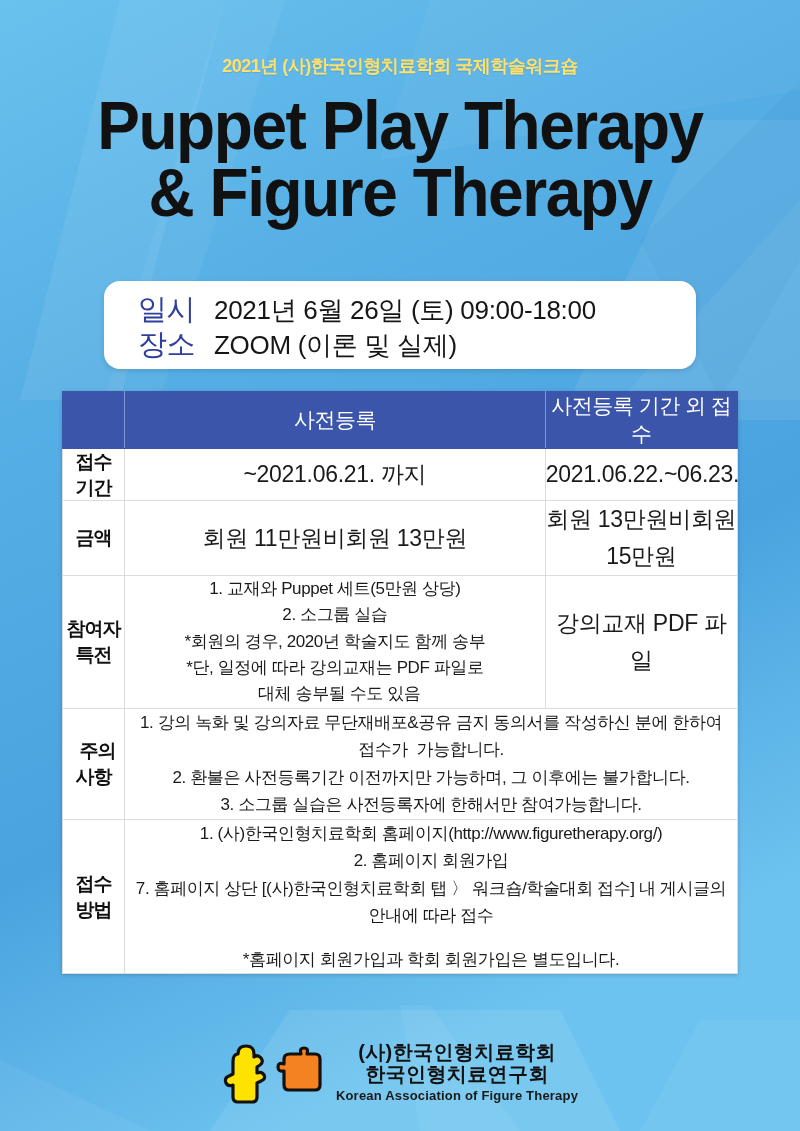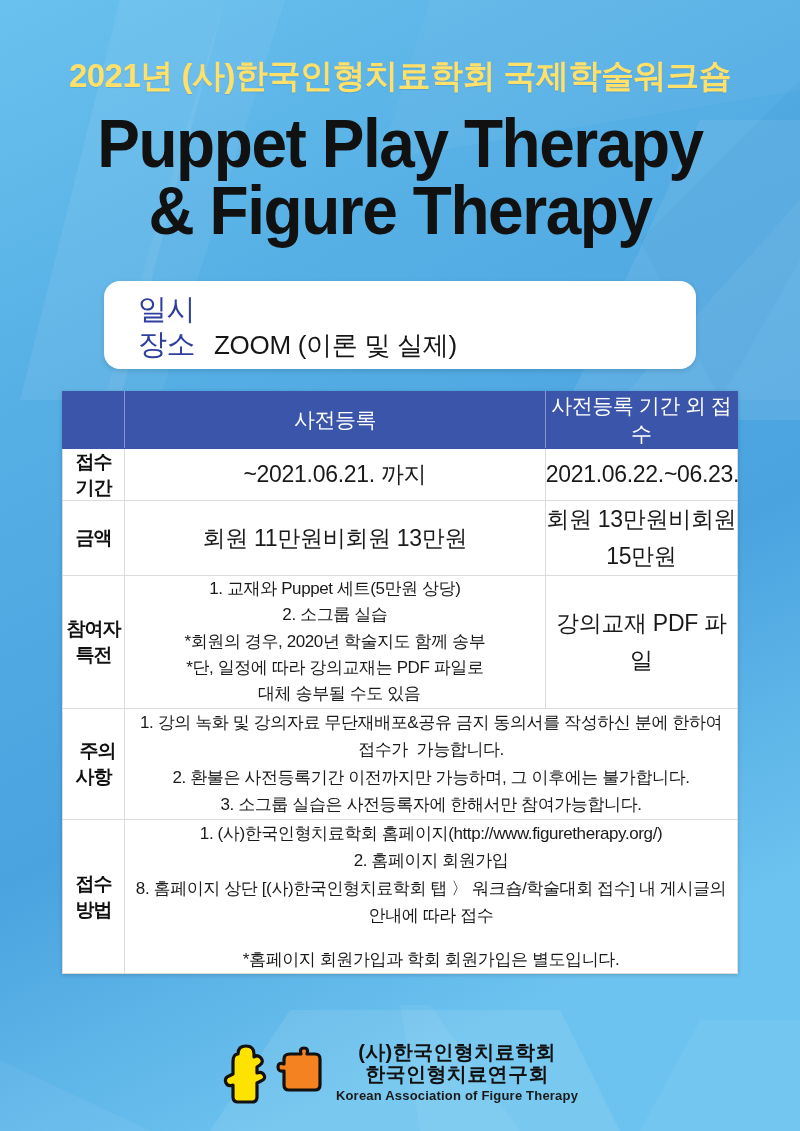--- a/index.html
+++ b/index.html
@@ -24,21 +24,21 @@
   .bg-layer svg { display: block; width: 100%; height: 100%; }
 
   
   .header {
     position: relative;
     z-index: 3;
     padding-top: 56px;
     text-align: center;
   }
   .kicker {
-    font-size: 33px;
+    font-size: 18px;
     font-weight: bold;
     color: #ffe06a;
     letter-spacing: -0.5px;
     text-shadow: 0 1px 1px rgba(0,0,0,0.10);
     line-height: 1.2;
   }
   .main-title {
     margin-top: 14px;
     font-size: 68px;
     line-height: 0.99;
@@ -216,20 +216,21 @@
     <div class="kicker">2021년 (사)한국인형치료학회 국제학술워크숍</div>
     <div class="main-title">
       <span class="tline">Puppet Play Therapy</span>
       <span class="tline">&amp; Figure Therapy</span>
     </div>
   </div>
 
   <div class="info-card">
     <div class="info-row">
       <span class="info-label">일시</span>
+      <span class="info-value">2021년 6월 26일 (토) 09:00-18:00</span>
     </div>
     <div class="info-row">
       <span class="info-label">장소</span>
       <span class="info-value">ZOOM (이론 및 실제)</span>
     </div>
   </div>
 
   <table class="reg-table">
     <thead>
       <tr>
@@ -281,21 +282,21 @@
           </td>
         </tr>
         <tr>
           <td class="col-label">
             <span style="display: block;">접수</span>
             <span style="display: block; text-align: center;">방법</span>
           </td>
           <td colspan="2" class="cell-left cell-left-wide">
             <span class="ln">1. (사)한국인형치료학회 홈페이지(http://www.figuretherapy.org/)</span>
             <span class="ln">2. 홈페이지 회원가입</span>
-            <span class="ln">8. 홈페이지 상단 [(사)한국인형치료학회 탭 〉 워크숍/학술대회 접수] 내 게시글의</span>
+            <span class="ln">7. 홈페이지 상단 [(사)한국인형치료학회 탭 〉 워크숍/학술대회 접수] 내 게시글의</span>
             <span class="ln">안내에 따라 접수</span>
             <span class="ln spacer-line"></span>
             <span class="ln">*홈페이지 회원가입과 학회 회원가입은 별도입니다.</span>
           </td>
         </tr>
       </tbody>
   </table>
 
   <div class="footer">
     <svg class="logo-mark" viewBox="0 0 108 66" aria-hidden="true">

